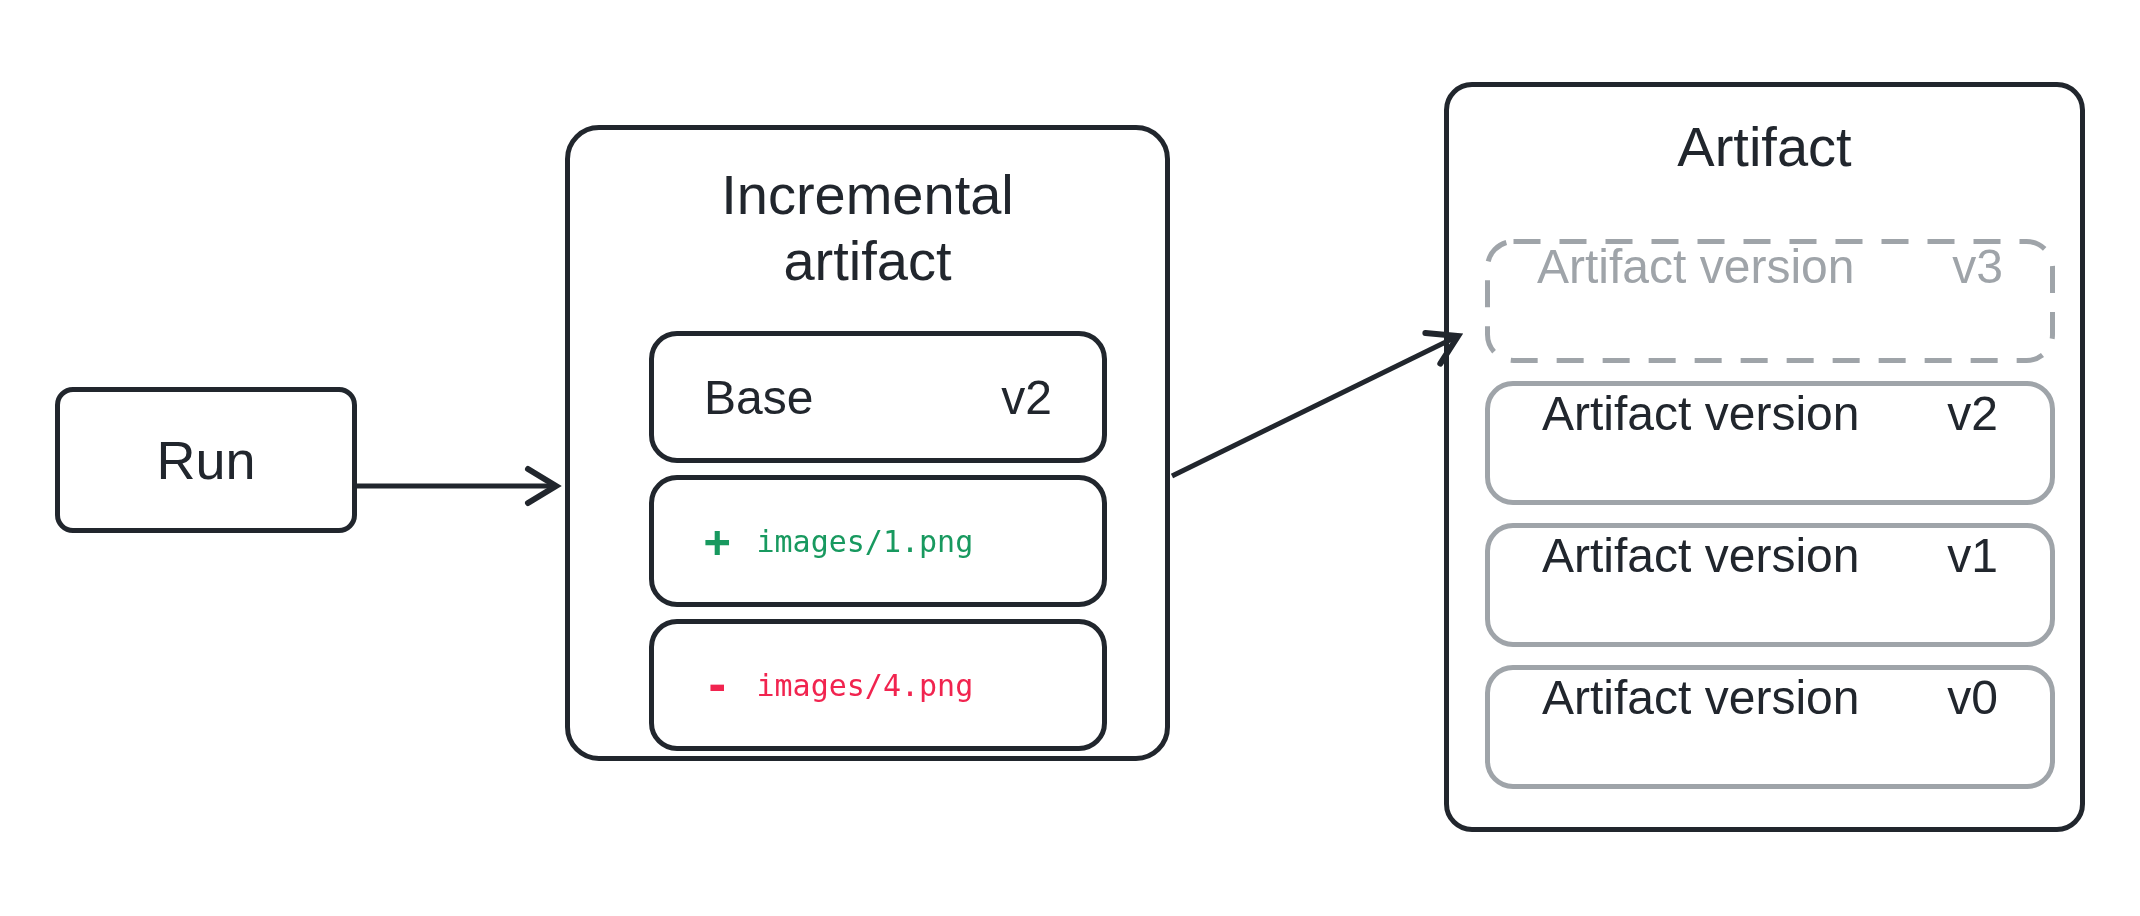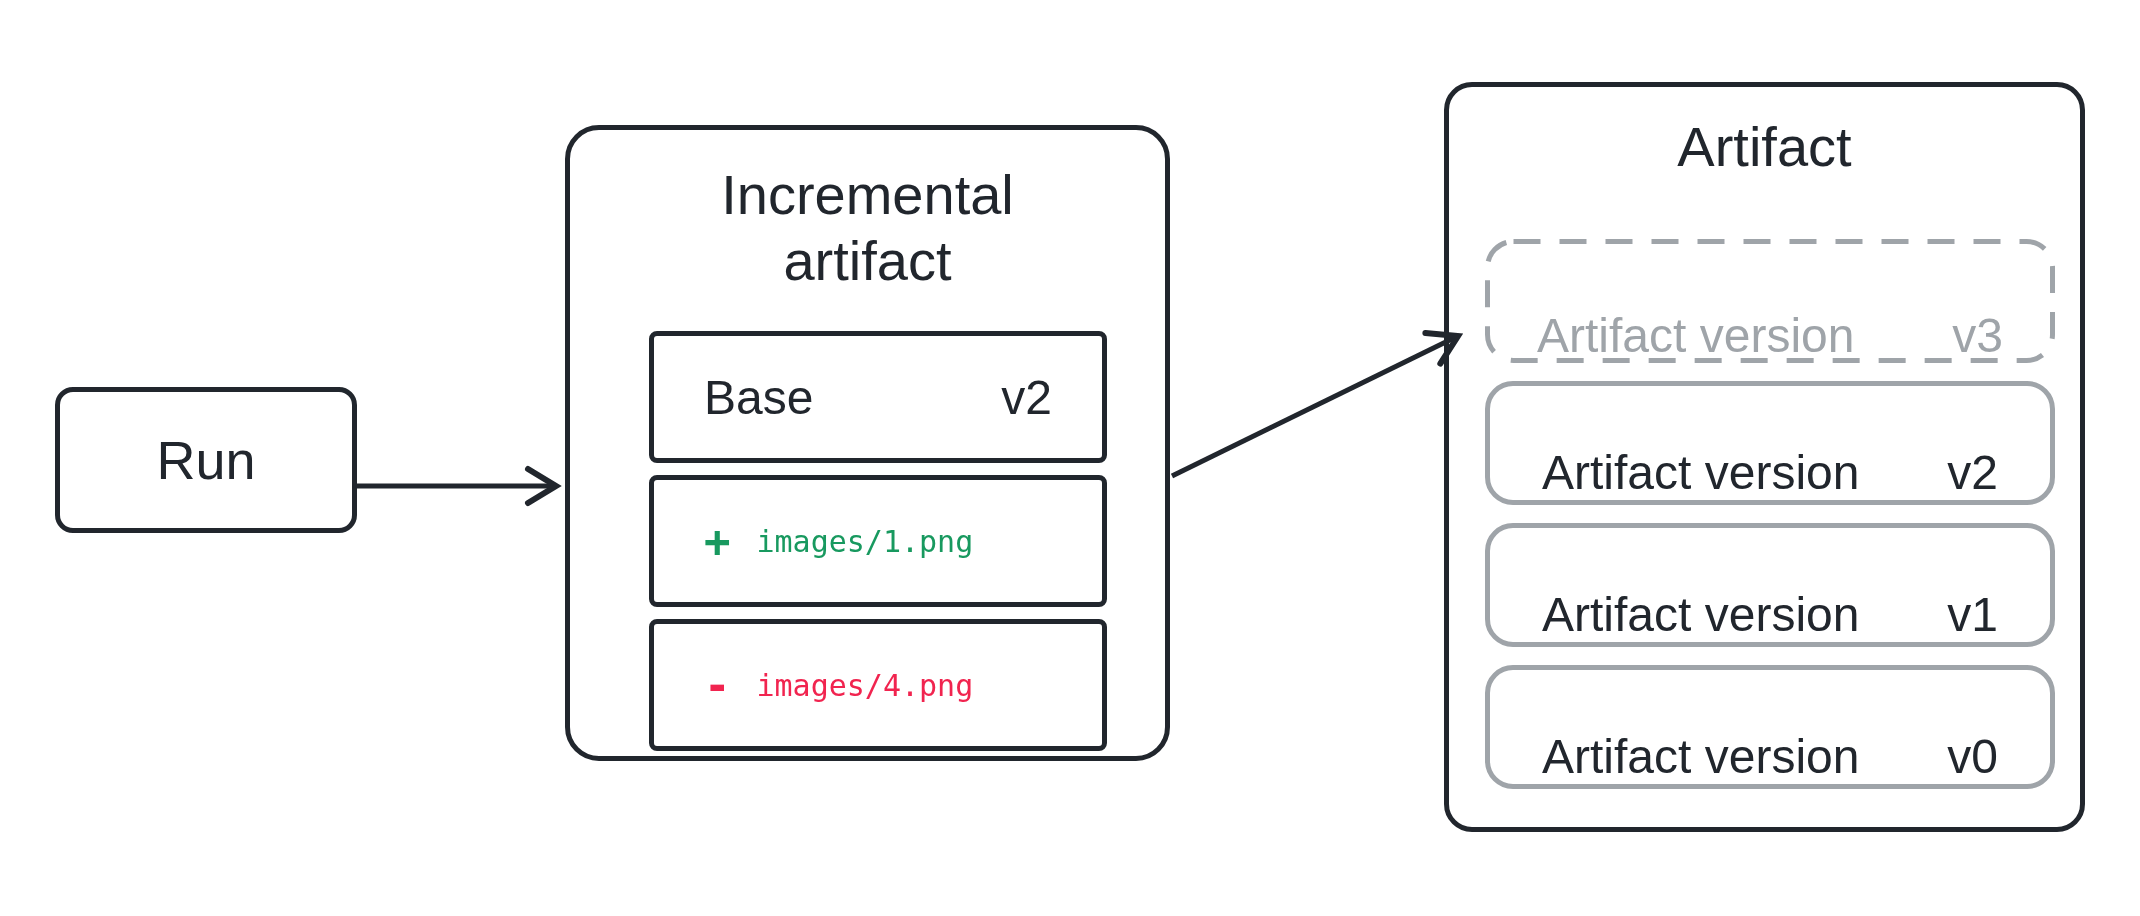--- a/index.html
+++ b/index.html
@@ -29,21 +29,21 @@
   .node-title{
     position:absolute;left:0;right:0;top:32px;
     text-align:center;
     font-size:56px;line-height:1.17;
     padding:0 70px;
   }
   .row{
     position:absolute;
     left:79px;width:458px;height:132px;
     border:5px solid #21262d;
-    border-radius:8px;
+    border-radius:28px;
     box-sizing:border-box;
     display:flex;align-items:center;justify-content:space-between;
     padding:0 50px;
     font-size:48px;
     background:#ffffff;
   }
   #row-base{ top:201px; }
   #row-add{ top:345px; justify-content:flex-start; }
   #row-remove{ top:489px; justify-content:flex-start; }
   .mono{
@@ -55,21 +55,21 @@
   .diff-remove-text{ color:#f1244f; }
   
   #artifact-node{ left:1444px;top:82px;width:641px;height:750px;border-radius:28px; }
   #artifact-node .node-title{ top:27px; }
   .vrow{
     position:absolute;
     left:36px;width:570px;height:124px;
     border:5px solid #9fa4a9;
     border-radius:28px;
     box-sizing:border-box;
-    display:flex;align-items:flex-end;justify-content:space-between;
+    display:flex;align-items:flex-start;justify-content:space-between;
     padding:0 52px;
     font-size:48px;
     background:#ffffff;
   }
   .vrow.pending{
     border:none;
     color:#9fa4a9;
   }
   .vrow.pending .dash-border{
     position:absolute;inset:0;width:100%;height:100%;pointer-events:none;

